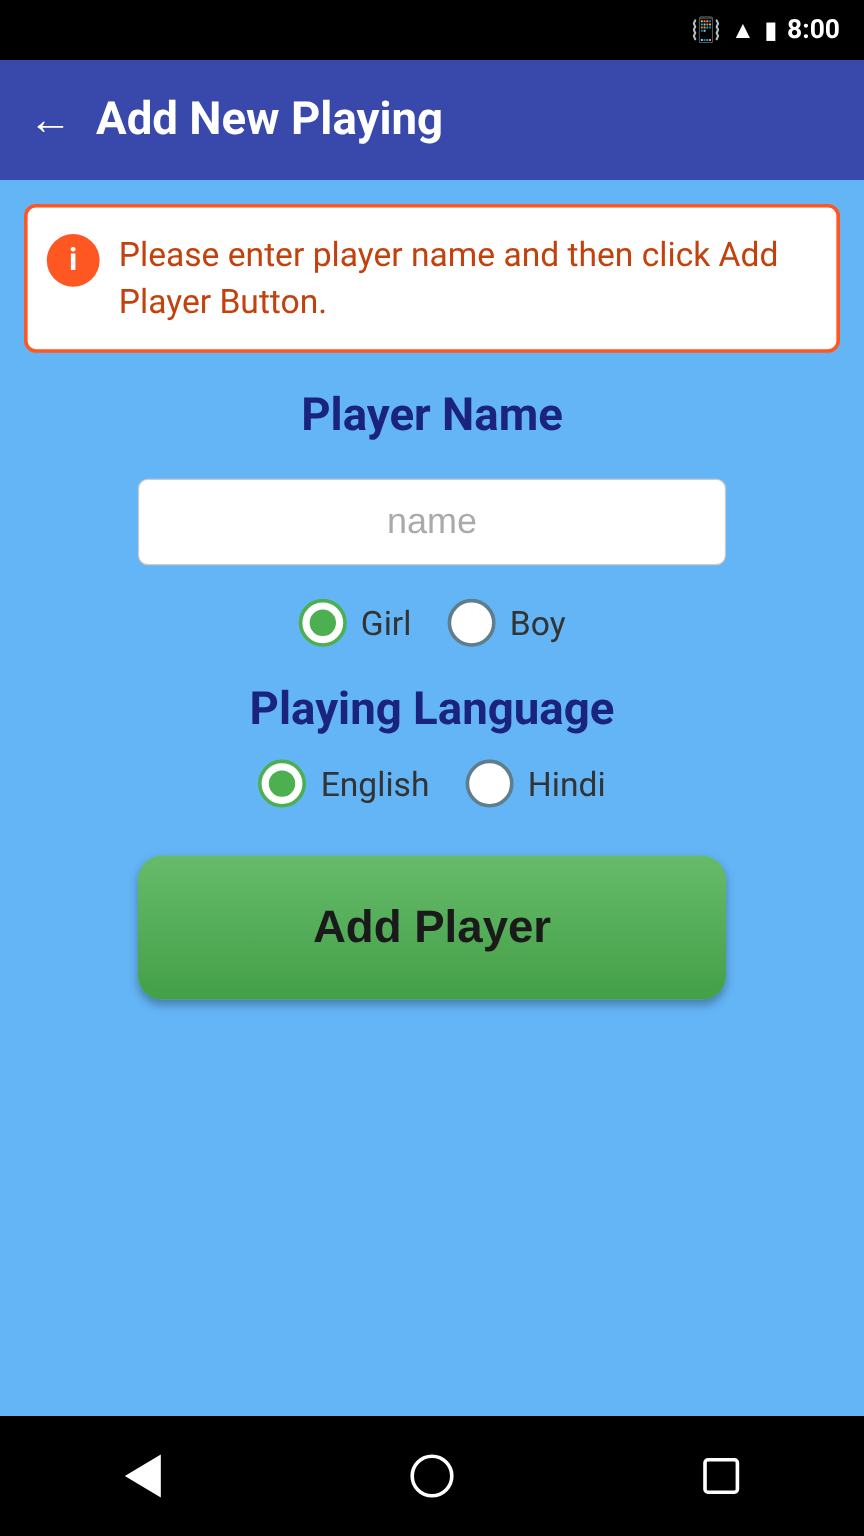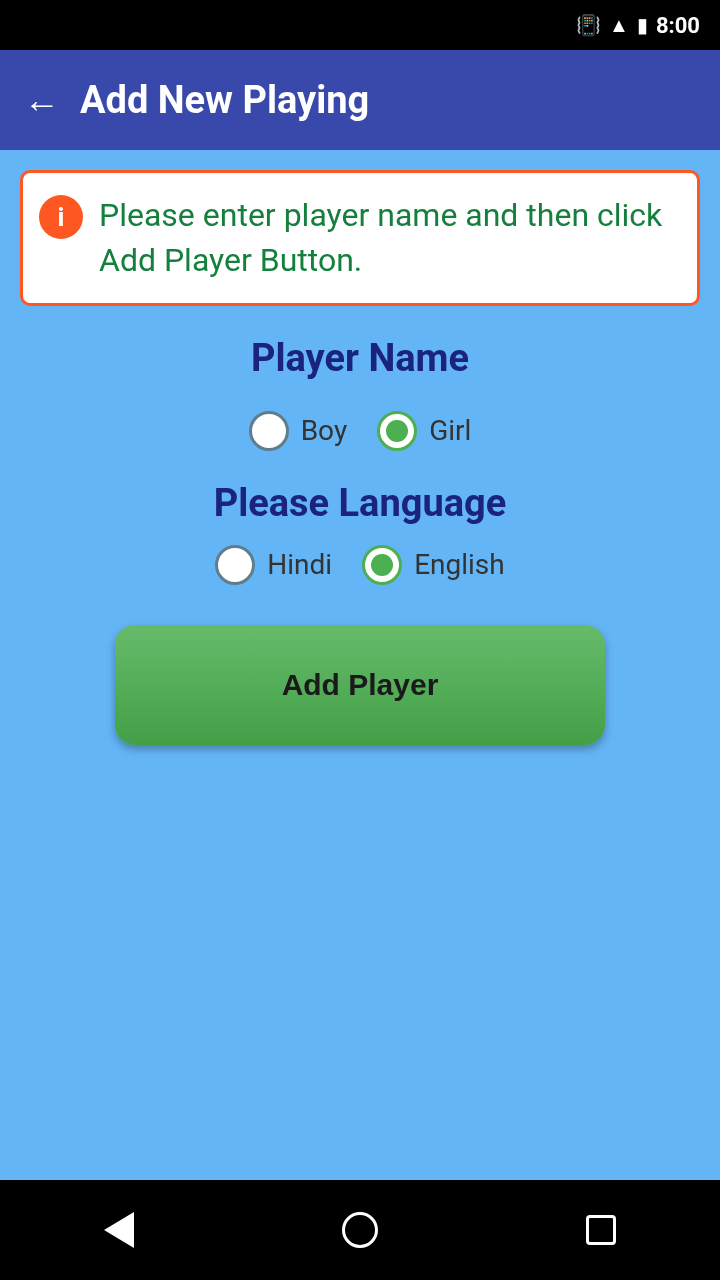--- a/index.html
+++ b/index.html
@@ -100,22 +100,22 @@
       align-items: center;
       justify-content: center;
       color: white;
       font-size: 26px;
       font-weight: bold;
       flex-shrink: 0;
       margin-top: 2px;
     }
 
     .info-text {
-      color: #15803d;
-      font-size: 32px;
+      color: #c2410c;
+      font-size: 28px;
       line-height: 1.4;
     }
 
     
     .section-label {
       color: #1a237e;
       font-size: 38px;
       font-weight: bold;
       margin-bottom: 31px;
       text-align: center;
@@ -198,21 +198,21 @@
       margin-bottom: 40px;
     }
 
     
     .add-player-btn {
       width: 490px;
       height: 120px;
       background: linear-gradient(to bottom, #66bb6a, #43a047);
       border: none;
       border-radius: 20px;
-      font-size: 30px;
+      font-size: 38px;
       font-weight: bold;
       color: #1a1a1a;
       cursor: pointer;
       box-shadow: 0 4px 8px rgba(0,0,0,0.3);
     }
 
     
     .bottom-nav {
       width: 100%;
       height: 100px;
@@ -282,47 +282,48 @@
 
   <div class="info-box">
     <div class="info-icon">
       <span>i</span>
     </div>
     <span class="info-text">Please enter player name and then click Add Player Button.</span>
   </div>
 
   <div class="section-label">Player Name</div>
 
+  <input class="name-input" type="text" placeholder="name" style="">
 
   <div class="radio-group">
-    <div class="radio-option">
-      <div class="radio-circle"></div>
-      <span class="radio-label">Boy</span>
-    </div>
     <div class="radio-option">
       <div class="radio-circle selected">
         <div class="radio-inner"></div>
       </div>
       <span class="radio-label">Girl</span>
     </div>
-  </div>
-
-  <div class="language-label">Please Language</div>
-
-  <div class="language-group">
     <div class="radio-option">
       <div class="radio-circle"></div>
-      <span class="radio-label">Hindi</span>
-    </div>
+      <span class="radio-label">Boy</span>
+    </div>
+  </div>
+
+  <div class="language-label">Playing Language</div>
+
+  <div class="language-group">
     <div class="radio-option">
       <div class="radio-circle selected">
         <div class="radio-inner"></div>
       </div>
       <span class="radio-label">English</span>
     </div>
+    <div class="radio-option">
+      <div class="radio-circle"></div>
+      <span class="radio-label">Hindi</span>
+    </div>
   </div>
 
   <button class="add-player-btn">Add Player</button>
 
 </div>
 
 <div class="bottom-nav">
   <div class="nav-icon">
     <div class="triangle-back"></div>
   </div>

